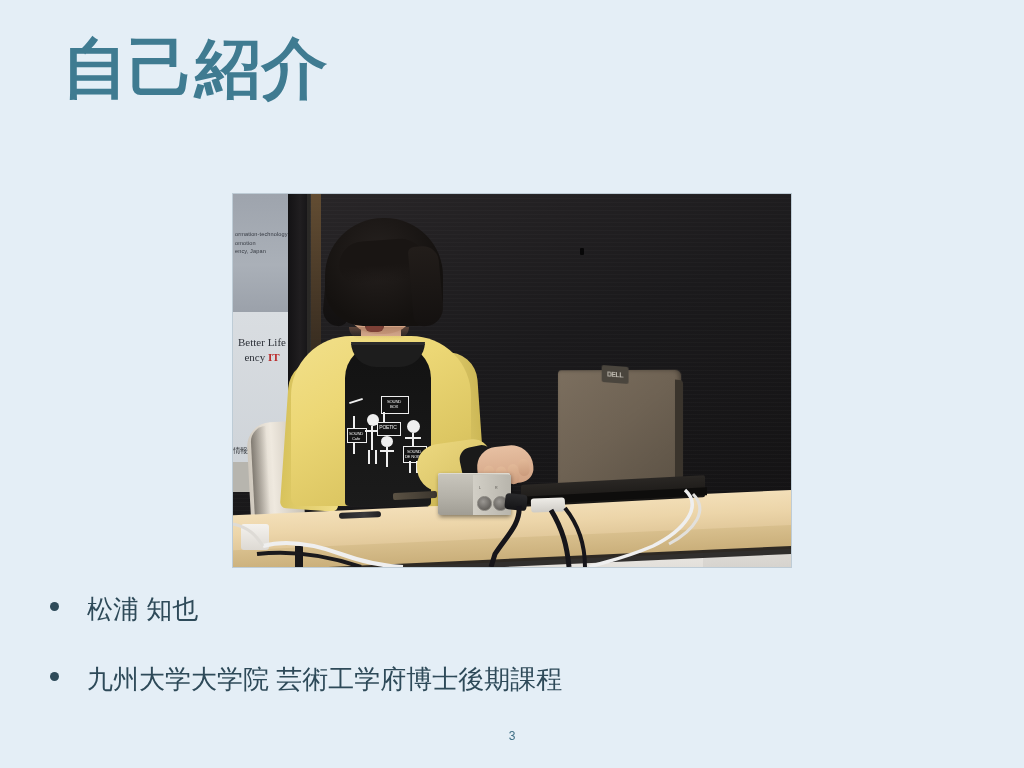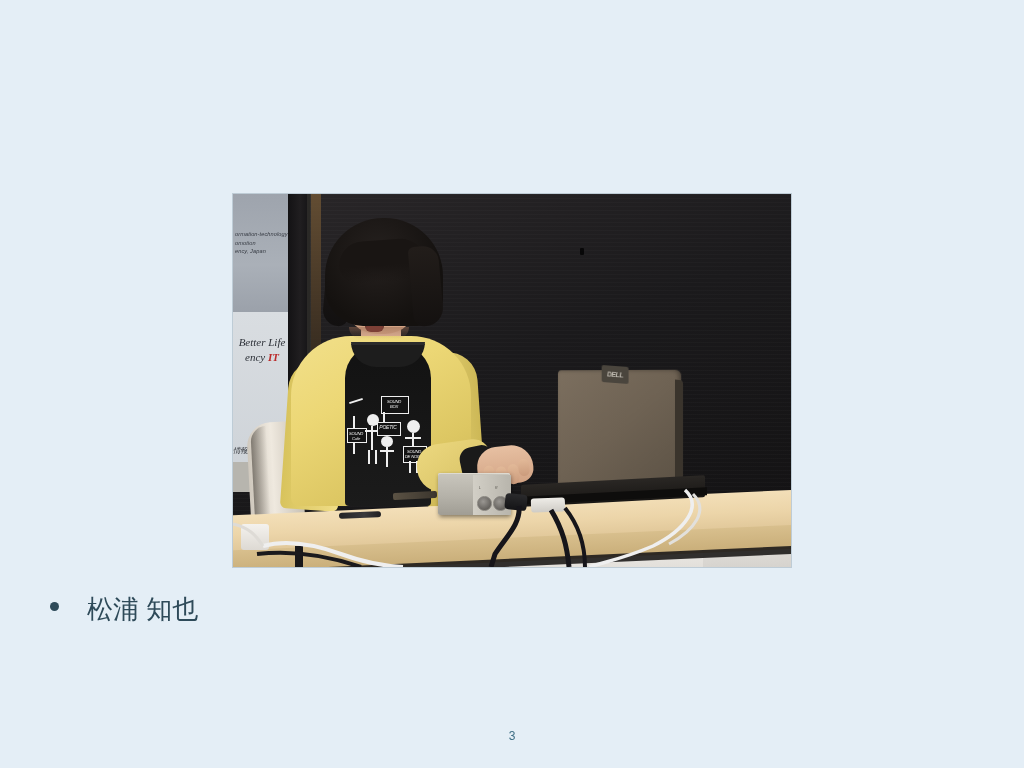--- a/index.html
+++ b/index.html
@@ -39,21 +39,20 @@
   
   #photo {
     position: absolute;
     left: 233px;
     top: 194px;
     width: 558px;
     height: 373px;
     overflow: hidden;
     background: #1a1a1c;
     box-shadow: 0 0 0 1px rgba(120,140,155,0.35);
-    font-style: italic;
   }
   .ph { position: absolute; }
 
   
   .wall {
     left: 0; top: 0; width: 100%; height: 100%;
     background:
       repeating-linear-gradient(to bottom,
         rgba(255,255,255,0.018) 0px,
         rgba(255,255,255,0.018) 1px,
@@ -416,20 +415,21 @@
     text-align: center;
     font-size: 12px;
     color: #3f6f85;
   }
 </style>
 </head>
 <body>
 
 <div id="slide">
 
+  <div id="slide-title">自己紹介</div>
 
   <div id="photo">
 
     <div class="ph wall"></div>
     <div class="ph wall-speck"></div>
 
     <div class="ph banner-grey"></div>
     <div class="ph banner-white"></div>
     <div class="ph banner-txt1">ormation-technology
 omotion
@@ -545,16 +545,20 @@
       <path d="M0 330 C 16 334, 22 340, 30 352" stroke="#dedbd6" stroke-width="3" fill="none"></path>
       <path d="M24 360 C 60 356, 96 362, 128 373" stroke="#1a191c" stroke-width="4" fill="none"></path>
     </svg>
   </div>
 
   <div class="bullet-row" id="bullet-0">
     <span class="bullet-dot"></span>
     <span>松浦 知也</span>
   </div>
 
+  <div class="bullet-row" id="bullet-1">
+    <span class="bullet-dot"></span>
+    <span>九州大学大学院 芸術工学府博士後期課程</span>
+  </div>
 
   <div id="page-number">3</div>
 
 </div>
 
 </body></html>

